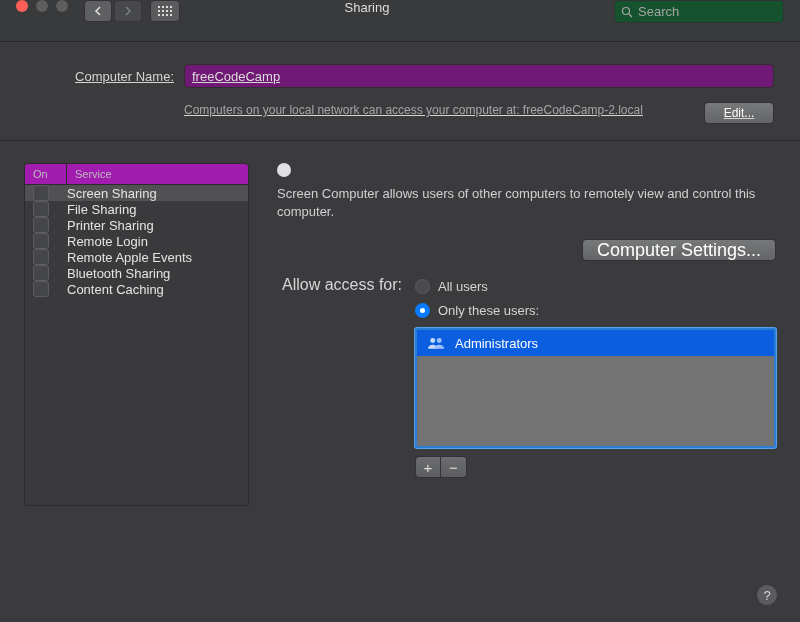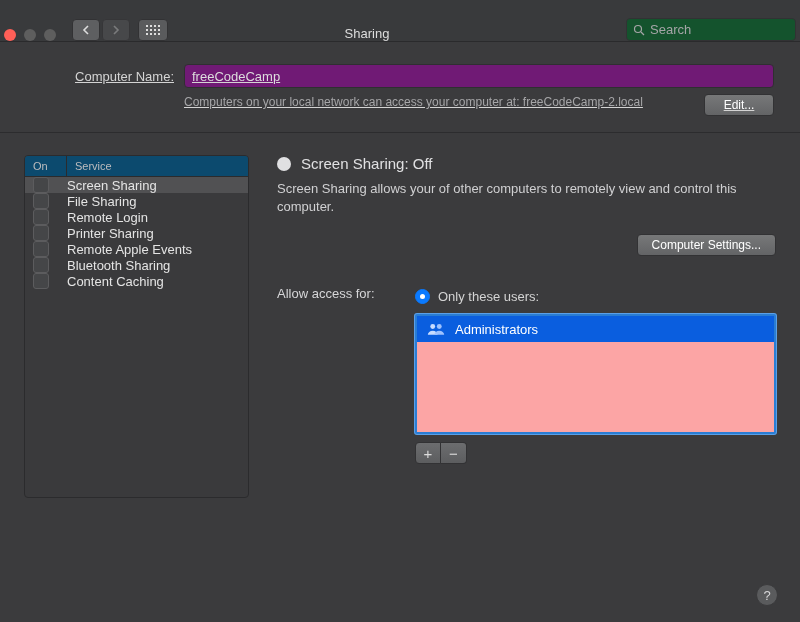--- a/index.html
+++ b/index.html
@@ -1,63 +1,63 @@
 <!DOCTYPE html>
 <html><head>
   <meta charset="utf-8">
   <style>
     * { margin:0; padding:0; box-sizing:border-box; font-family:-apple-system,BlinkMacSystemFont,"Helvetica Neue",sans-serif; }
     body { background:#3b3b3d; width:800px; height:622px; color:#d4d4d4; font-size:13px; overflow:hidden; }
-    .titlebar { height:42px; background:#393a3c; display:flex; align-items:flex-end; padding:0 4px; border-bottom:1px solid #2a2a2c; }
+    .titlebar { height:42px; background:#393a3c; display:flex; align-items:flex-start; padding:0 16px; border-bottom:1px solid #2a2a2c; }
     .traffic { display:flex; gap:8px; }
     .traffic span { width:12px; height:12px; border-radius:50%; display:block; }
     .tl-close { background:#ff5f57; }
     .tl-min { background:#5e5e5e; }
     .tl-max { background:#5e5e5e; }
     .nav { display:flex; gap:2px; margin-left:16px; }
     .nav-btn { width:28px; height:22px; background:#5e5f61; border:1px solid #323234; border-radius:4px; display:flex; align-items:center; justify-content:center; color:#c8c8c8; }
     .nav-btn.dsbl { opacity:.4; }
     .grid-btn { width:30px; height:22px; background:#5a5b5d; border:1px solid #323234; border-radius:4px; display:flex; align-items:center; justify-content:center; margin-left:8px; }
     .title-text { flex:1; text-align:center; color:#ddd; font-size:13px; margin-left:-60px; }
     .search { width:170px; height:23px; background:#14532d; border:1px solid #323234; border-radius:4px; display:flex; align-items:center; padding:0 6px; color:#a5a5a7; }
     .search svg { margin-right:5px; }
     .name-section { padding:22px 26px 16px; display:flex; flex-direction:column; border-bottom:1px solid #2c2c2e;text-decoration:underline; }
     .name-row { display:flex; align-items:center; gap:10px; }
     .name-label { width:148px; text-align:right; color:#d4d4d4; font-size:13px; }
     .name-input { flex:1; height:24px; background:#701a75; border:1px solid #2f2f31; border-radius:4px; padding:0 7px; color:#ddd; font-size:13px; }
-    .desc-row { display:flex; margin-top:6px; }
+    .desc-row { display:flex; margin-top:14px; }
     .desc-indent { width:158px; flex-shrink:0; }
     .desc-text { flex:1; color:#a6a6a8; font-size:12px; line-height:1.4; }
     .edit-btn { width:70px; height:22px; background:linear-gradient(#777879,#636466); border:1px solid #323234; border-radius:4px; color:#fff; font-size:12px; margin-left:16px; align-self:flex-start; }
     .two-col { display:flex; padding:22px 24px; gap:28px; }
     .service-table { width:225px; border:1px solid #2b2b2d; border-radius:4px; overflow:hidden; background:#3a3a3c; }
-    .st-head { display:flex; background:#0c4a6e; border-bottom:1px solid #2b2b2d; }
+    .st-head { display:flex; background:#a21caf; border-bottom:1px solid #2b2b2d; }
     .st-head div { padding:4px 8px; color:#bcbcbe; font-size:11px; }
     .st-on { width:42px; border-right:1px solid #2b2b2d; }
     .st-svc { flex:1; }
     .st-body { height:320px; }
     .st-row { display:flex; align-items:center; height:16px; padding:0 8px; }
     .st-row.sel { background:#515153; }
     .chkbox { width:16px; height:16px; border:1px solid #5c5c5e; border-radius:3px; background:#454648; margin-right:18px; flex-shrink:0; }
     .st-row span.label { color:#e4e4e4; font-size:13px; }
     .detail { flex:1; }
     .det-title-row { display:flex; align-items:center; gap:10px; margin-bottom:8px; }
     .status-dot { width:14px; height:14px; border-radius:50%; background:#e0e0e2; }
     .det-title { font-size:15px; color:#e0e0e2; }
     .det-desc { font-size:13px; color:#d0d0d2; line-height:1.4; margin-bottom:18px; }
-    .cs-btn { float:right; height:22px; padding:0 14px; background:linear-gradient(#777879,#636466); border:1px solid #323234; border-radius:4px; color:#fff; font-size:12px; margin-bottom:28px; }
+    .cs-btn { float:right; height:22px; padding:0 14px; background:linear-gradient(#777879,#636466); border:1px solid #323234; border-radius:4px; color:#fff; font-size:18px; margin-bottom:13px; }
     .access { clear:both; }
     .access-row { display:flex; align-items:flex-start; gap:8px; }
-    .access-label { width:130px; text-align:left; color:#d6d6d8; font-size:13px; padding-top:2px; }
+    .access-label { width:130px; text-align:center; color:#d6d6d8; font-size:16px; padding-top:2px; }
     .radio-group { flex:1; }
     .radio-opt { display:flex; align-items:center; gap:8px; height:24px; }
     .radio { width:15px; height:15px; border-radius:50%; border:1px solid #5c5c5e; background:#4a4b4d; display:flex; align-items:center; justify-content:center; }
     .radio.on { background:#0a7aff; border-color:#0a7aff; }
     .radio.on::after { content:""; width:5px; height:5px; background:#fff; border-radius:50%; }
-    .userlist { margin-top:6px; border:2px solid #2a7dd4; border-radius:2px; height:120px; background:#fca5a5; box-shadow:0 0 0 1px #5aa0e8; }
+    .userlist { margin-top:6px; border:2px solid #2a7dd4; border-radius:2px; height:120px; background:#737373; box-shadow:0 0 0 1px #5aa0e8; }
     .userlist-row { height:26px; background:#0a5edf; display:flex; align-items:center; padding:0 10px; gap:10px; }
     .user-icon { width:18px; height:14px; }
     .userlist-row span { color:#fff; font-size:13px; }
     .addremove { margin-top:8px; display:flex; }
     .ar-btn { width:26px; height:22px; background:linear-gradient(#6c6d6f,#5c5d5f); border:1px solid #323234; color:#ddd; font-size:15px; display:flex; align-items:center; justify-content:center; }
     .ar-btn:first-child { border-radius:4px 0 0 4px; }
     .ar-btn:last-child { border-radius:0 4px 4px 0; border-left:none; }
     .help { position:absolute; bottom:16px; right:22px; width:22px; height:22px; border-radius:50%; background:#5a5b5d; border:1px solid #3a3a3c; display:flex; align-items:center; justify-content:center; color:#d8d8da; font-size:13px; }
   </style>
 </head>
@@ -129,53 +129,56 @@
         <div class="st-row sel">
           <div class="chkbox"></div>
           <span class="label">Screen Sharing</span>
         </div>
         <div class="st-row">
           <div class="chkbox"></div>
           <span class="label">File Sharing</span>
         </div>
         <div class="st-row">
           <div class="chkbox"></div>
+          <span class="label">Printer Sharing</span>
+        </div>
+        <div class="st-row">
+          <div class="chkbox"></div>
           <span class="label">Remote Login</span>
-        </div>
-        <div class="st-row">
-          <div class="chkbox"></div>
-          <span class="label">Printer Sharing</span>
         </div>
         <div class="st-row">
           <div class="chkbox"></div>
           <span class="label">Remote Apple Events</span>
         </div>
         <div class="st-row">
           <div class="chkbox"></div>
           <span class="label">Bluetooth Sharing</span>
         </div>
         <div class="st-row">
           <div class="chkbox"></div>
           <span class="label">Content Caching</span>
         </div>
       </div>
   </div>
 
   <div class="detail">
     <div class="det-title-row">
       <div class="status-dot"></div>
-      <div class="det-title">Screen Sharing: Off</div>
-    </div>
-    <div class="det-desc">Screen Sharing allows your of other computers to remotely view and control this computer.</div>
+    </div>
+    <div class="det-desc">Screen Computer allows users of other computers to remotely view and control this computer.</div>
     <button class="cs-btn">Computer Settings...</button>
 
     <div class="access">
       <div class="access-row">
         <div class="access-label">Allow access for:</div>
         <div class="radio-group">
+          <div class="radio-opt">
+            <div class="radio"></div>
+            <span>All users</span>
+          </div>
           <div class="radio-opt">
             <div class="radio on"></div>
             <span>Only these users:</span>
           </div>
           <div class="userlist">
             <div class="userlist-row">
               <svg class="user-icon" viewBox="0 0 22 14">
                 <circle cx="7" cy="4" r="3" fill="#c8dcff"></circle>
                   <path d="M1 14c0-3 2.7-5 6-5s6 2 6 5" fill="#c8dcff"></path>
                 <circle cx="15" cy="4" r="3" fill="#9ec2ff"></circle>

